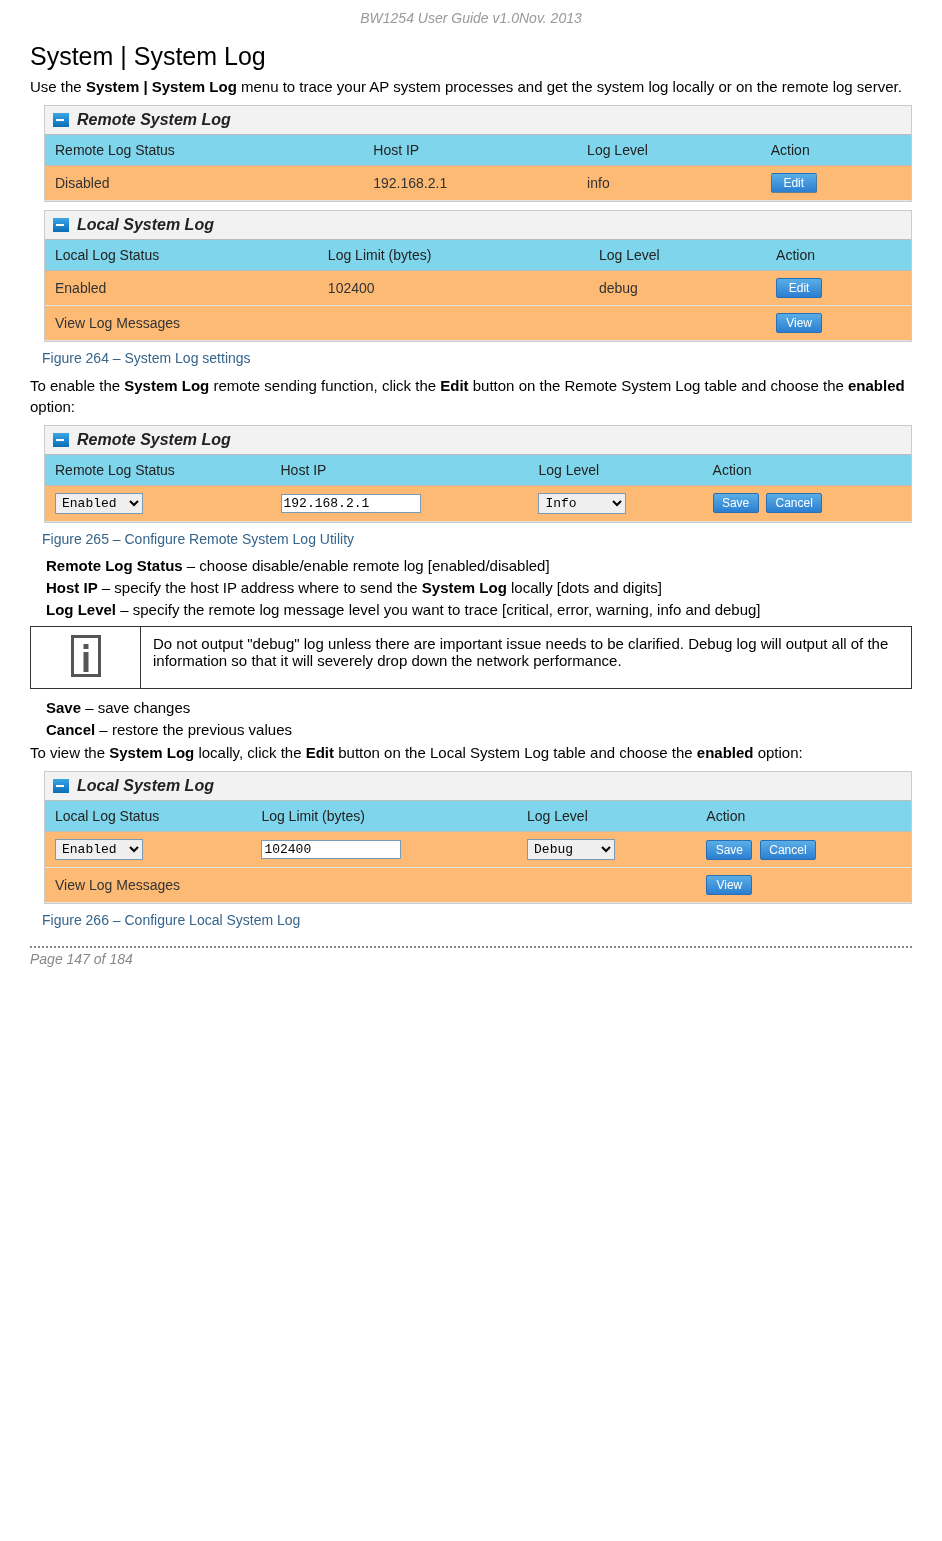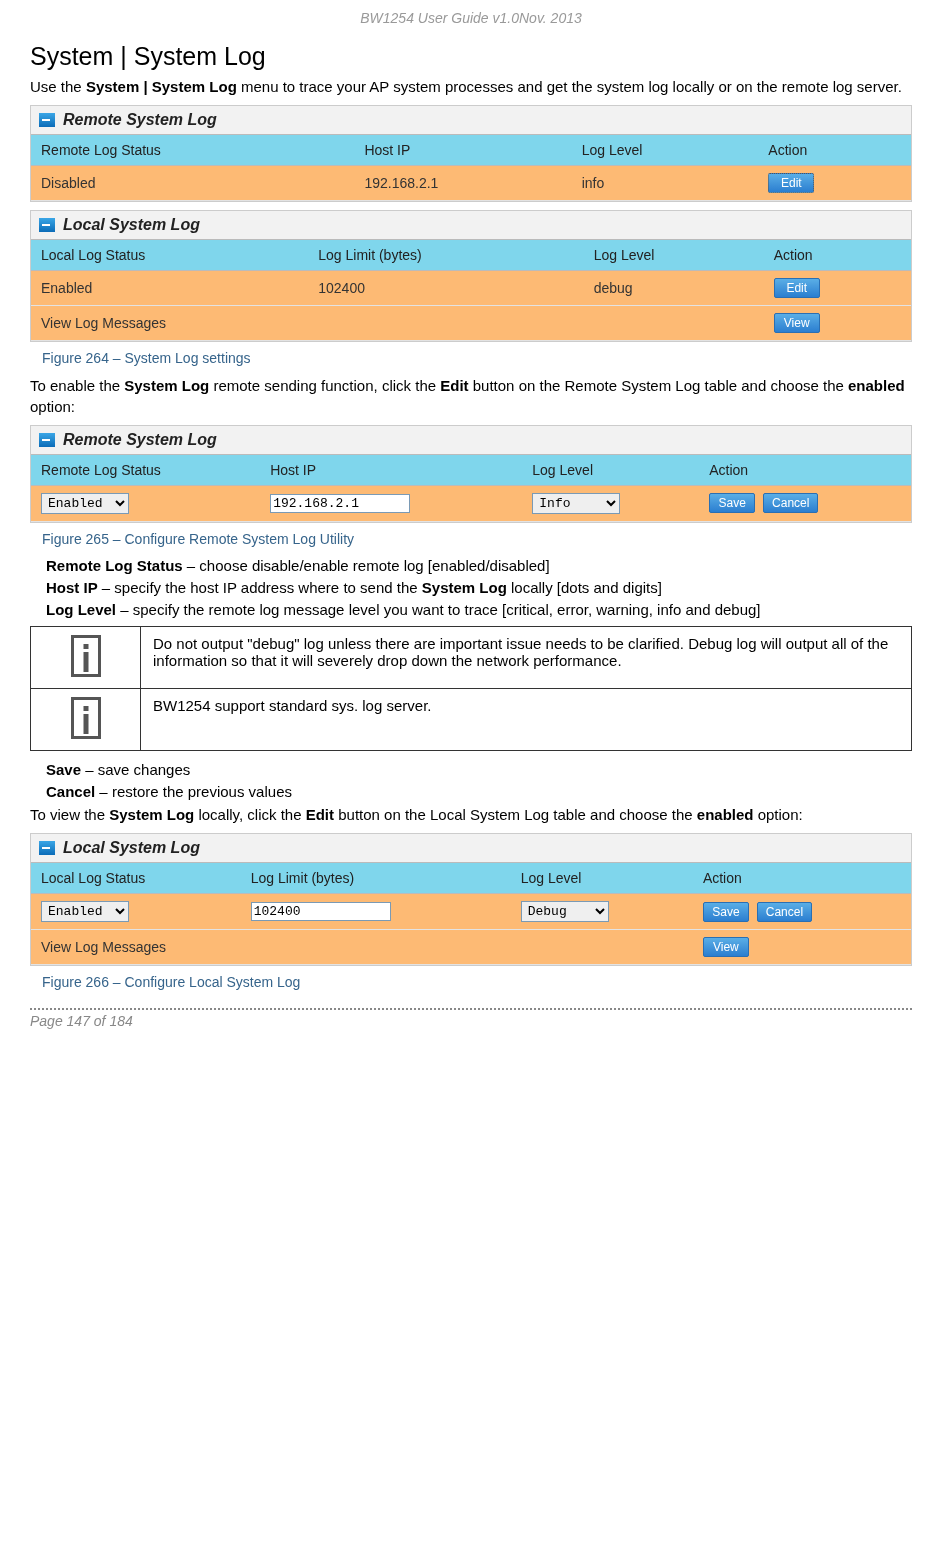--- a/index.html
+++ b/index.html
@@ -25,21 +25,21 @@
     font-weight: normal;
     margin: 8px 0 6px 0;
   }
   .para {
     line-height: 1.35;
     margin: 4px 0 8px 0;
   }
   .panel {
     border: 1px solid #ccc;
     background: #f2f2f2;
-    margin: 6px 0 8px 0;
+    margin: 6px 0 8px 14px;
   }
   .panel-titlebar {
     display: flex;
     align-items: center;
     padding: 5px 8px;
     font-weight: bold;
     font-style: italic;
     color: #222;
     font-size: 16px;
     font-family: Verdana, Arial, sans-serif;
@@ -292,26 +292,20 @@
 </p>
 
 <table class="info-table">
   <tbody>
       <tr>
     <td class="info-icon-cell">
       <span class="info-icon"></span>
     </td>
     <td>Do not output "debug" log unless there are important issue needs to be clarified. Debug log will output all of the information so that it will severely drop down the network performance.</td>
   </tr>
-  <tr>
-    <td class="info-icon-cell">
-      <span class="info-icon"></span>
-    </td>
-    <td>BW1254 support standard sys. log server.</td>
-  </tr>
 </tbody>
   </table>
 
 <p class="term-line">
   <span class="b">Save</span><span> – save changes</span>
 </p>
 <p class="term-line">
   <span class="b">Cancel</span><span> – restore the previous values</span>
 </p>
 

